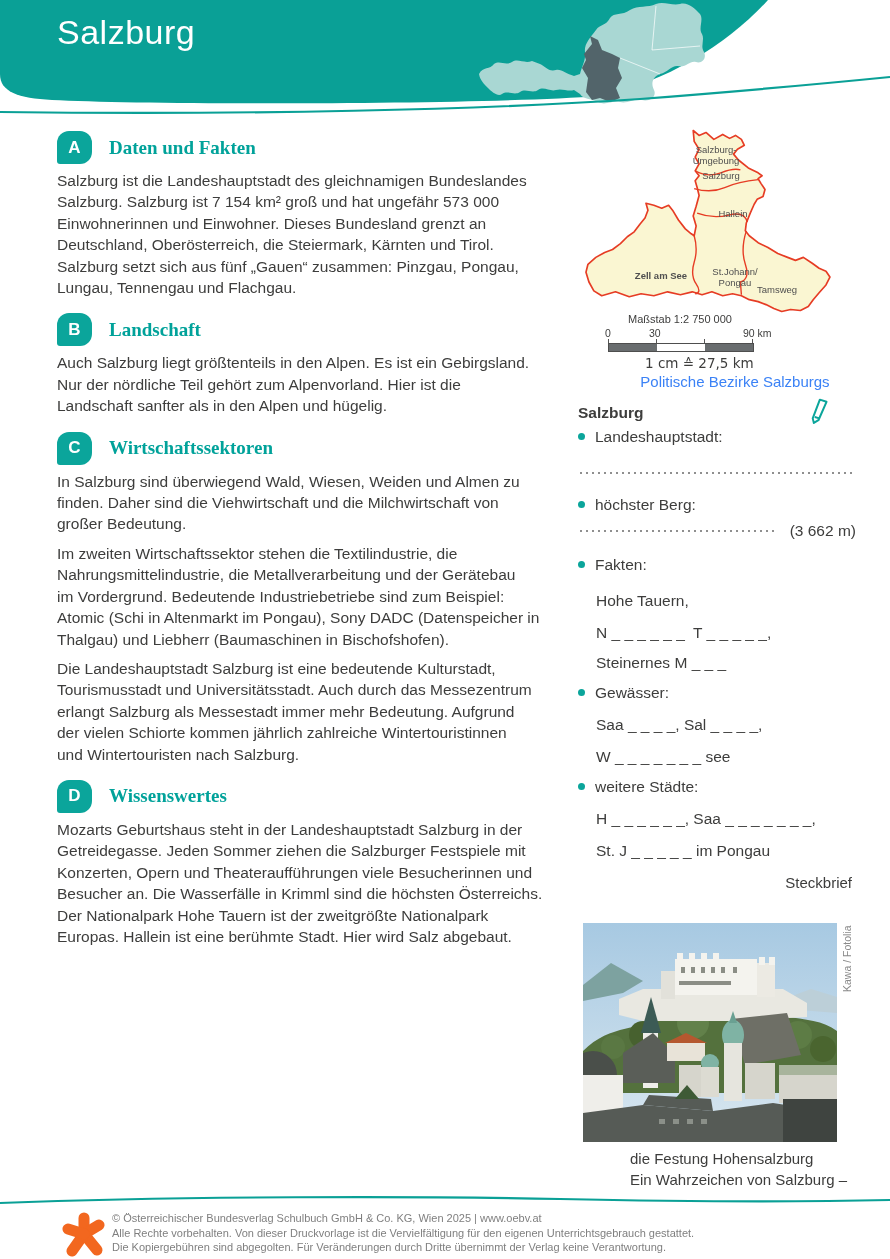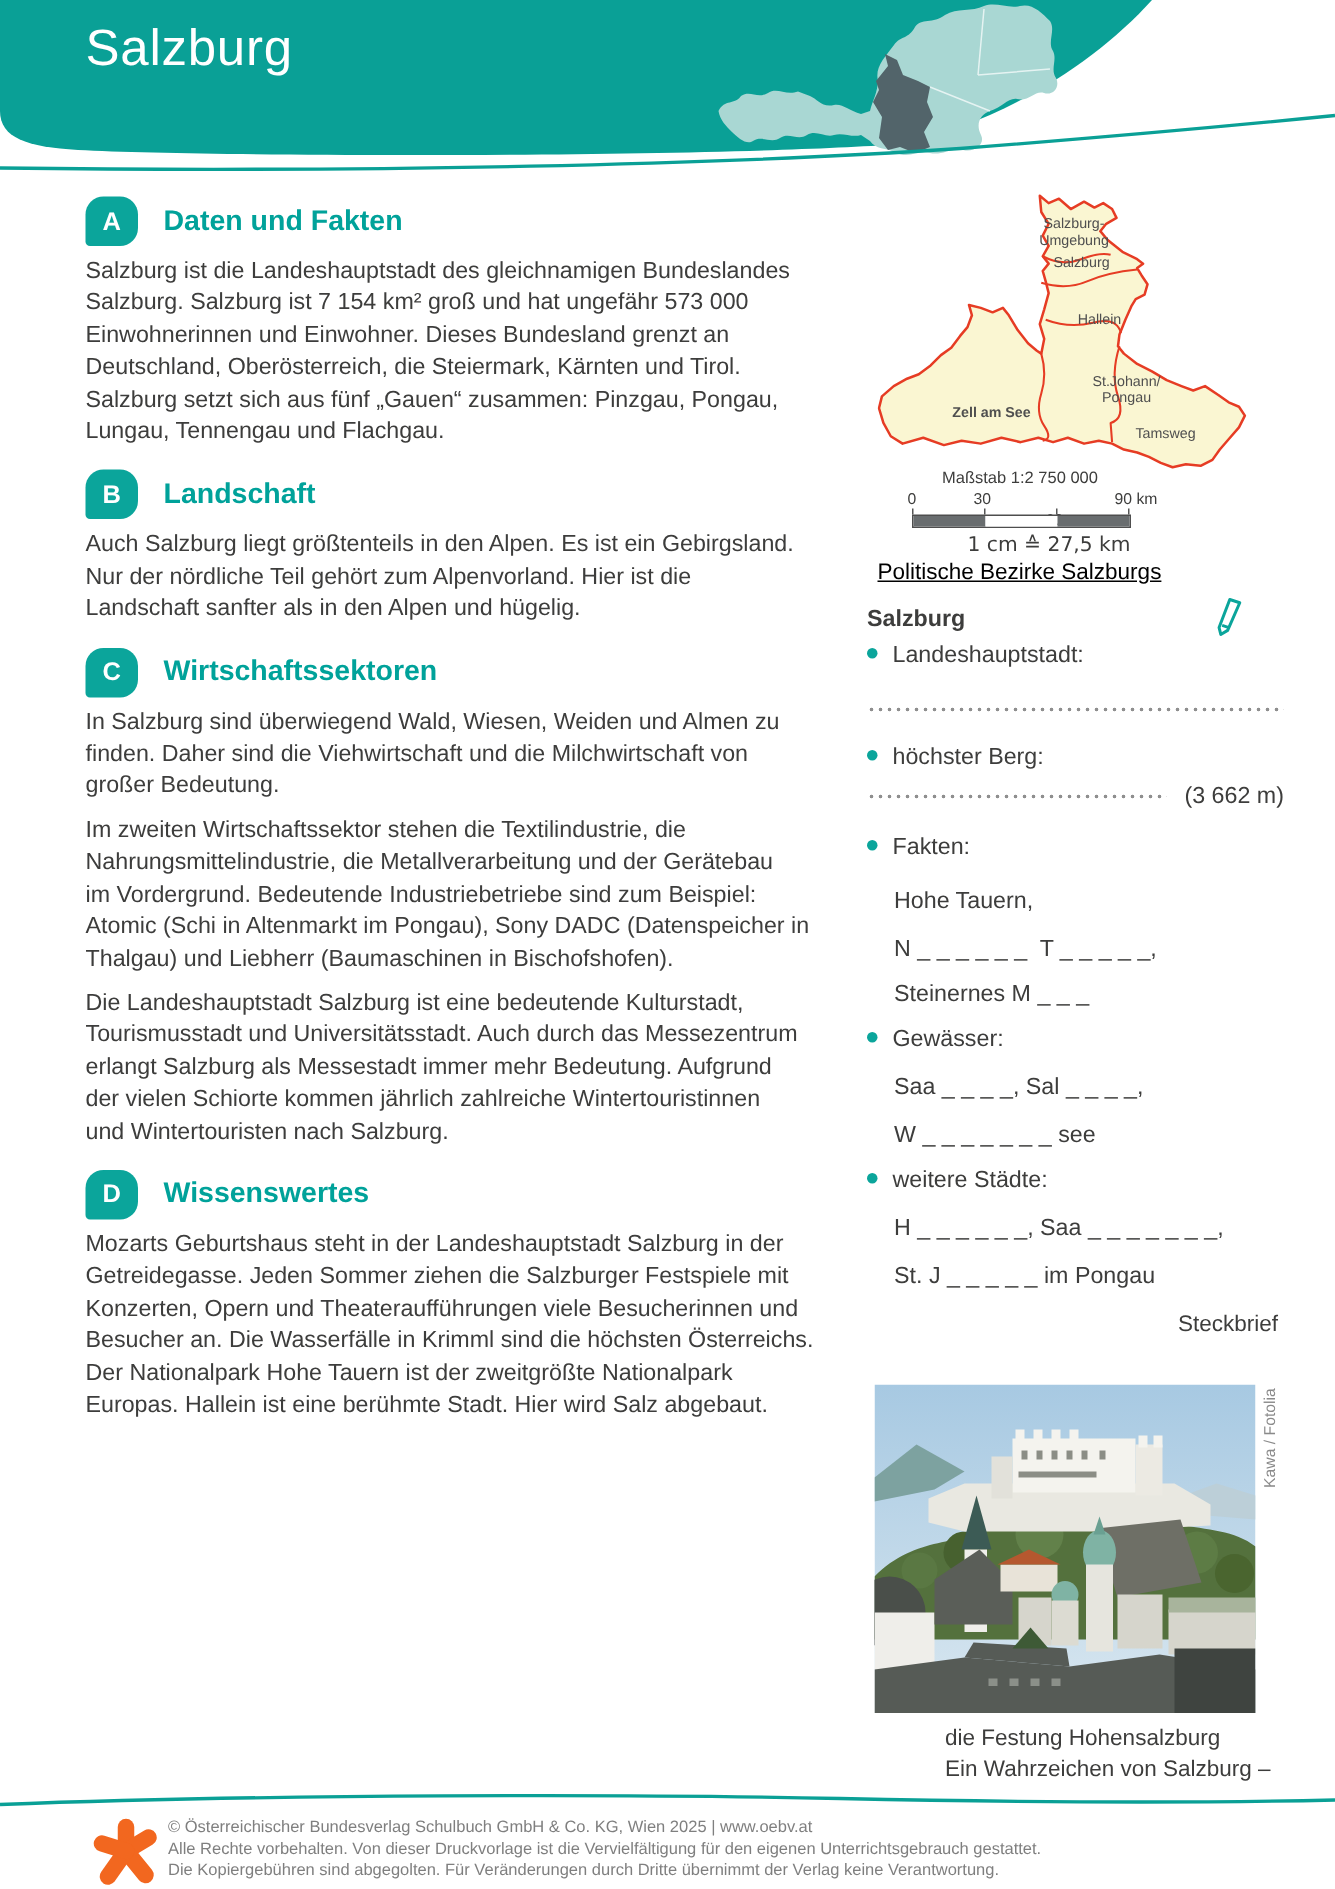--- a/index.html
+++ b/index.html
@@ -10,35 +10,35 @@
   
   .header-svg{position:absolute;left:0;top:0;}
   .title{position:absolute;left:57px;top:13px;color:#fff;font-size:34px;line-height:39px;font-weight:400;letter-spacing:.5px;}
 
   
   .col-left{position:absolute;left:57px;top:131px;width:520px;}
   .section-head{display:flex;align-items:center;gap:17px;margin:15px 0 6px 0;}
   .section-head.first{margin-top:0;}
   .badge{width:35px;height:33px;background:#0ba59b;color:#fff;font-weight:bold;font-size:17px;
          border-radius:12px 12px 12px 3px;display:flex;align-items:center;justify-content:center;flex:0 0 auto;}
-  .col-left h2{margin:0;font-size:19px;line-height:22px;color:#00a29a;font-weight:bold;}
+  .col-left h2{margin:0;font-size:19px;line-height:22px;color:#00a29a;font-weight:bold;font-family:Liberation Serif, serif;}
   p.body{margin:0 0 8px 0;font-size:15.5px;line-height:21.4px;white-space:pre-line;}
 
   
   .map-block{position:absolute;left:585px;top:125px;width:300px;height:275px;}
   .district-label{position:absolute;font-size:9.5px;line-height:10.5px;color:#4f4f4f;text-align:center;white-space:pre-line;transform:translateX(-50%);}
   .scale-title{position:absolute;left:23px;top:188px;width:144px;text-align:center;font-size:11px;color:#3d3d3c;}
   .scale-tick-label{position:absolute;top:202px;font-size:10.5px;color:#3d3d3c;}
   .tickmark{position:absolute;top:214px;width:1px;height:4px;background:#555;}
   .scale-bar{position:absolute;left:23px;top:218px;width:144px;height:7px;border:1px solid #4e4e4e;display:flex;box-sizing:content-box;}
   .scale-bar span{flex:1;}
   .seg-dark{background:#696d6f;}
   .seg-light{background:#fff;}
   .scale-equiv{position:absolute;left:60px;top:230px;font-size:13.5px;color:#3d3d3c;font-family:"DejaVu Sans","Liberation Sans",sans-serif;}
-  .map-caption{position:absolute;left:0;top:248px;width:300px;font-size:15px;color:#000000;text-decoration:underline;}
+  .map-caption{position:absolute;left:0;top:248px;width:300px;text-align:center;font-size:15px;color:#3b82f6;}
 
   
   .steckbrief{position:absolute;left:578px;top:404px;width:278px;height:500px;font-size:15.5px;}
   .sb-title{position:absolute;left:0;top:0;font-weight:bold;}
   .sb-row{position:absolute;left:0;width:278px;white-space:pre;}
   .sb-row .dot{display:inline-block;width:7px;height:7px;border-radius:50%;background:#0ba59b;margin-right:10px;vertical-align:2px;}
   .sb-indent{position:absolute;left:18px;white-space:pre;}
   .dotline{position:absolute;left:0;height:10px;
            background-image:radial-gradient(circle,#8f8f8f 1.1px,transparent 1.4px);
            background-size:6px 10px;background-repeat:repeat-x;background-position:0 bottom;}
@@ -136,21 +136,21 @@
         <path d="M111,63 Q128,68 142,62 T176,54"></path>
         <path d="M114,88 Q130,94 146,90 T165,97"></path>
         <path d="M111,111 Q115,125 111,138 T113,160 T112,170"></path>
         <path d="M164,106 Q158,125 163,140 T158,158 L159,171"></path>
       </g>
     </svg>
     <div class="district-label" style="left:131px;top:20px;">Salzburg-
 Umgebung</div>
     <div class="district-label" style="left:136px;top:46px;">Salzburg</div>
     <div class="district-label" style="left:148px;top:84px;">Hallein</div>
-    <div class="district-label" style="left:150px;top:125px;margin-left:16px;">St.Johann/
+    <div class="district-label" style="left:150px;top:142px;">St.Johann/
 Pongau</div>
     <div class="district-label" style="left:76px;top:146px;font-weight:bold;">Zell am See</div>
     <div class="district-label" style="left:192px;top:160px;">Tamsweg</div>
 
     <div class="scale-title">Maßstab 1:2 750 000</div>
     <span class="scale-tick-label" style="left:20px;">0</span>
     <span class="scale-tick-label" style="left:64px;">30</span>
     <span class="scale-tick-label" style="left:112px;margin-top:14px;">60</span>
     <span class="scale-tick-label" style="left:158px;">90 km</span>
     <div class="tickmark" style="left:23px;"></div>

